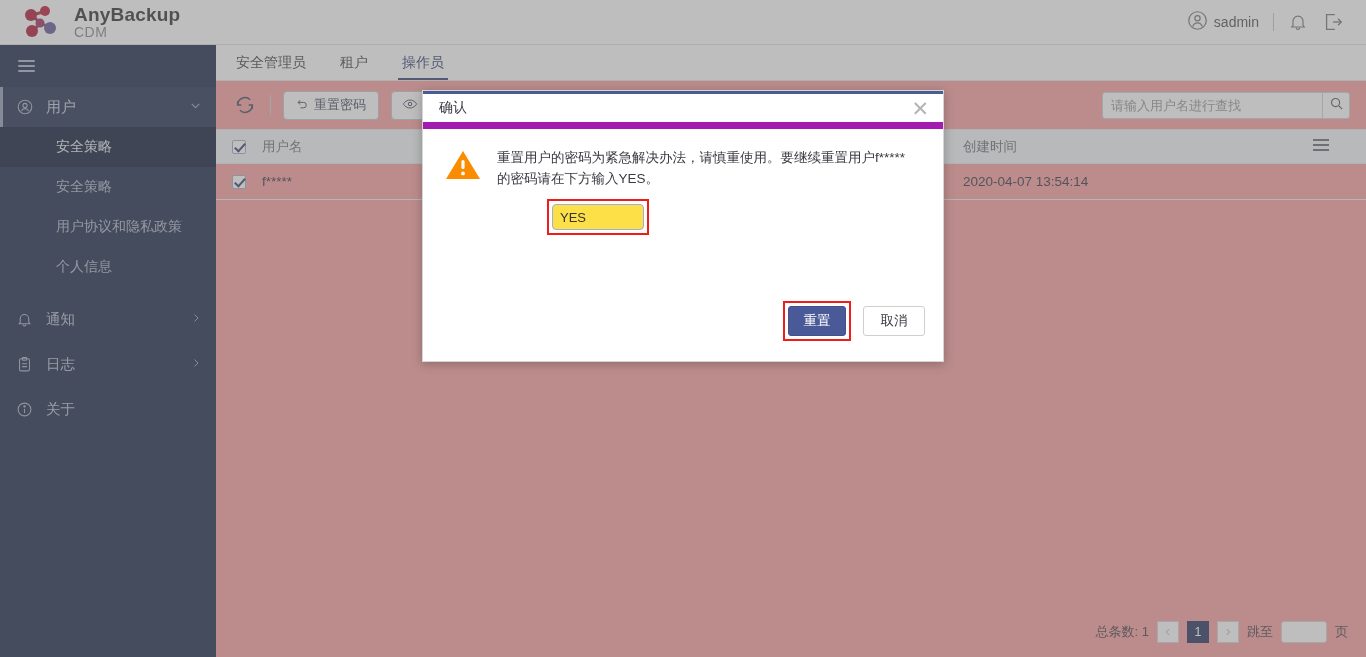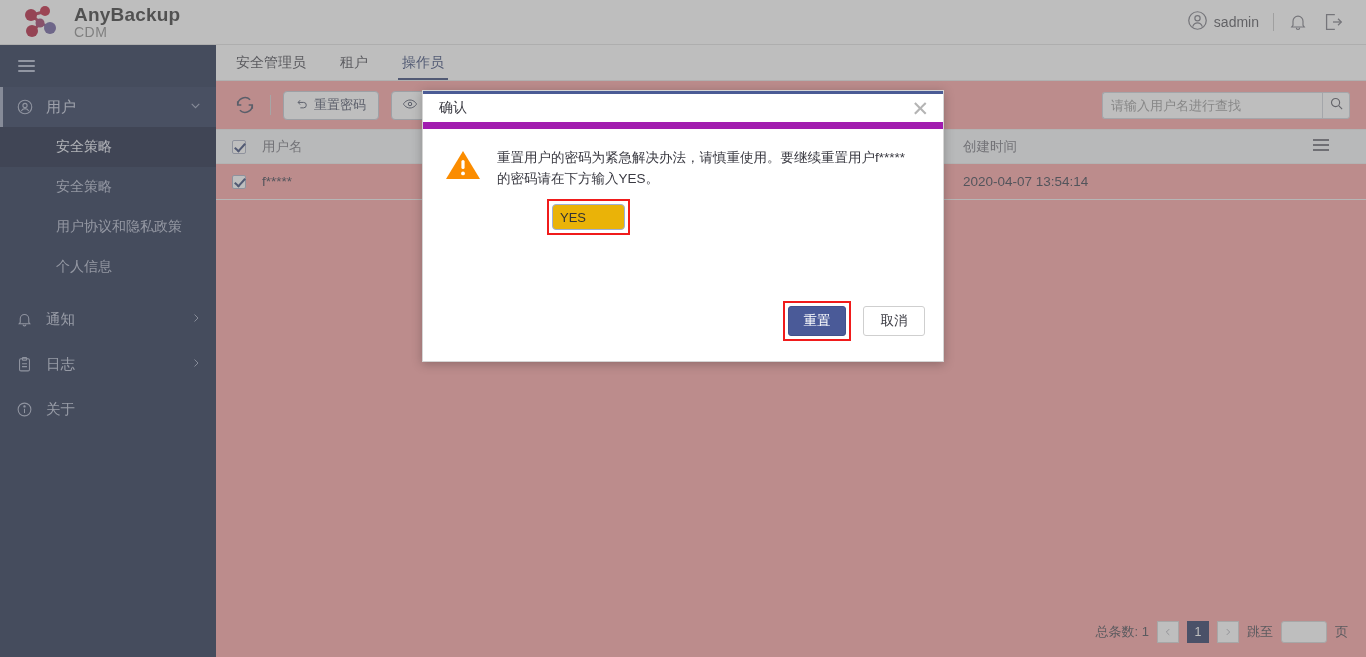--- a/index.html
+++ b/index.html
@@ -150,22 +150,22 @@
   }
   .dlg-title { font-size: 14px; color: #3c3c44; }
   .dlg-close { font-size: 21px; color: #b4b4b4; line-height: 1; cursor: pointer; font-weight: 300; }
   .dlg-body { padding: 18px 36px 0 22px; display: flex; gap: 16px; }
   .warn-ico { flex: 0 0 34px; padding-top: 2px; }
   .dlg-msg { font-size: 13.5px; line-height: 21px; color: #3a3a42; }
   .yes-wrap {
     display: inline-block; border: 2px solid #f01b1b; padding: 3px; margin: 10px 0 0 50px;
   }
   .yes-input {
-    width: 73px; height: 26px; border: 1px solid #9fb0d8; border-radius: 4px;
-    padding: 0 7px; font-size: 13px; color: #333; outline: none; background:#eab308;
+    width: 92px; height: 26px; border: 1px solid #9fb0d8; border-radius: 4px;
+    padding: 0 7px; font-size: 13px; color: #333; outline: none; background:#fde047;
   }
   .dlg-foot {
     position: absolute; right: 18px; bottom: 20px; display: flex; align-items: center; gap: 12px;
   }
   .btn-primary-wrap { border: 2px solid #f01b1b; padding: 3px; display: inline-block; margin-left: 32px; }
   .btn-primary {
     width: 58px; height: 30px; background: #4a5a98; border: 1px solid #41518c; color: #fff;
     font-size: 13.5px; border-radius: 3px; cursor: pointer;
     font-family: "Liberation Sans", sans-serif;
   }

